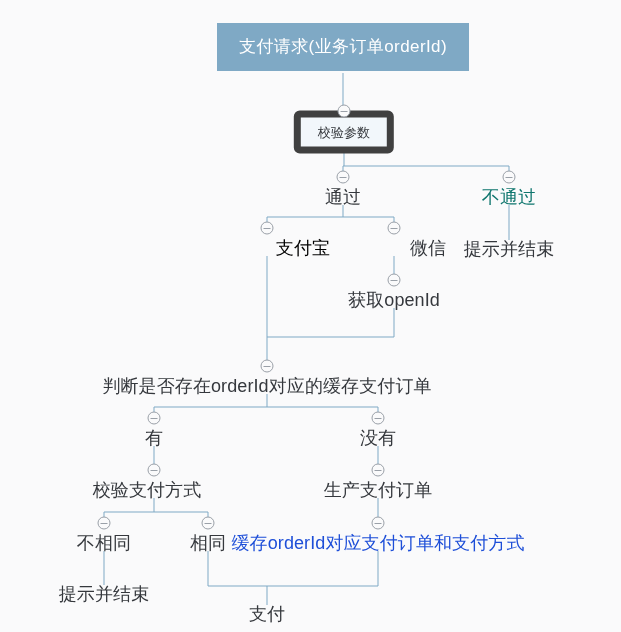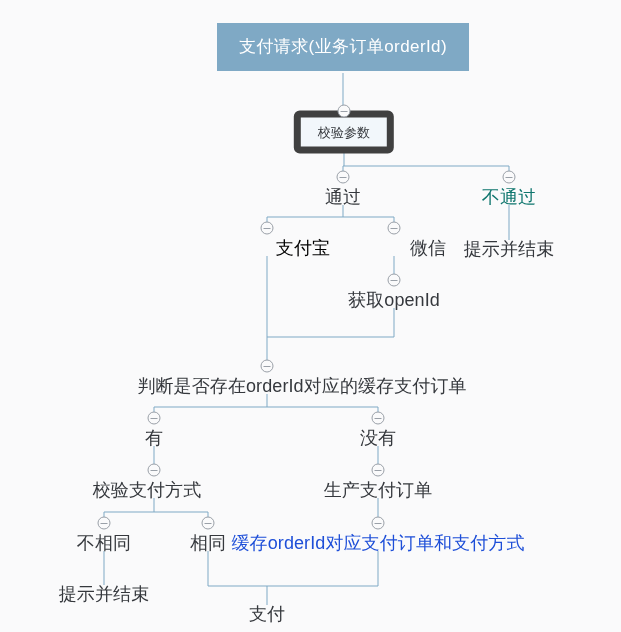--- a/index.html
+++ b/index.html
@@ -123,21 +123,21 @@
       <div class="toggle" style="left: 343px; top: 177px;"></div>
       <div class="node plain" style="left: 509px; top: 197px; color: #0f766e;">不通过</div>
       <div class="toggle" style="left: 509px; top: 177px;"></div>
       <div class="node plain" style="left: 509px; top: 249px; color: rgb(53, 56, 61);">提示并结束</div>
       <div class="node plain" style="left: 267px; top: 248px; color: #000000; margin-left: 36px;">支付宝</div>
       <div class="toggle" style="left: 267px; top: 228px;"></div>
       <div class="node plain" style="left: 394px; top: 248px; color: rgb(53, 56, 61); margin-left: 34px;">微信</div>
       <div class="toggle" style="left: 394px; top: 228px;"></div>
       <div class="node plain" style="left: 394px; top: 300px; color: rgb(53, 56, 61);">获取openId</div>
       <div class="toggle" style="left: 394px; top: 280px;"></div>
-      <div class="node plain" style="left: 267px; top: 386px; color: rgb(53, 56, 61); margin-left: 35px;">判断是否存在orderId对应的缓存支付订单</div>
+      <div class="node plain" style="left: 267px; top: 386px; color: rgb(53, 56, 61);">判断是否存在orderId对应的缓存支付订单</div>
       <div class="toggle" style="left: 267px; top: 366px;"></div>
       <div class="node plain" style="left: 154px; top: 438px; color: rgb(53, 56, 61);">有</div>
       <div class="toggle" style="left: 154px; top: 418px;"></div>
       <div class="node plain" style="left: 378px; top: 438px; color: rgb(53, 56, 61);">没有</div>
       <div class="toggle" style="left: 378px; top: 418px;"></div>
       <div class="node plain" style="left: 147px; top: 490px; color: rgb(53, 56, 61);">校验支付方式</div>
       <div class="toggle" style="left: 154px; top: 470px;"></div>
       <div class="node plain" style="left: 378px; top: 490px; color: rgb(53, 56, 61); font-family: Liberation Serif, serif;">生产支付订单</div>
       <div class="toggle" style="left: 378px; top: 470px;"></div>
       <div class="node plain" style="left: 104px; top: 543px; color: rgb(53, 56, 61);">不相同</div>

